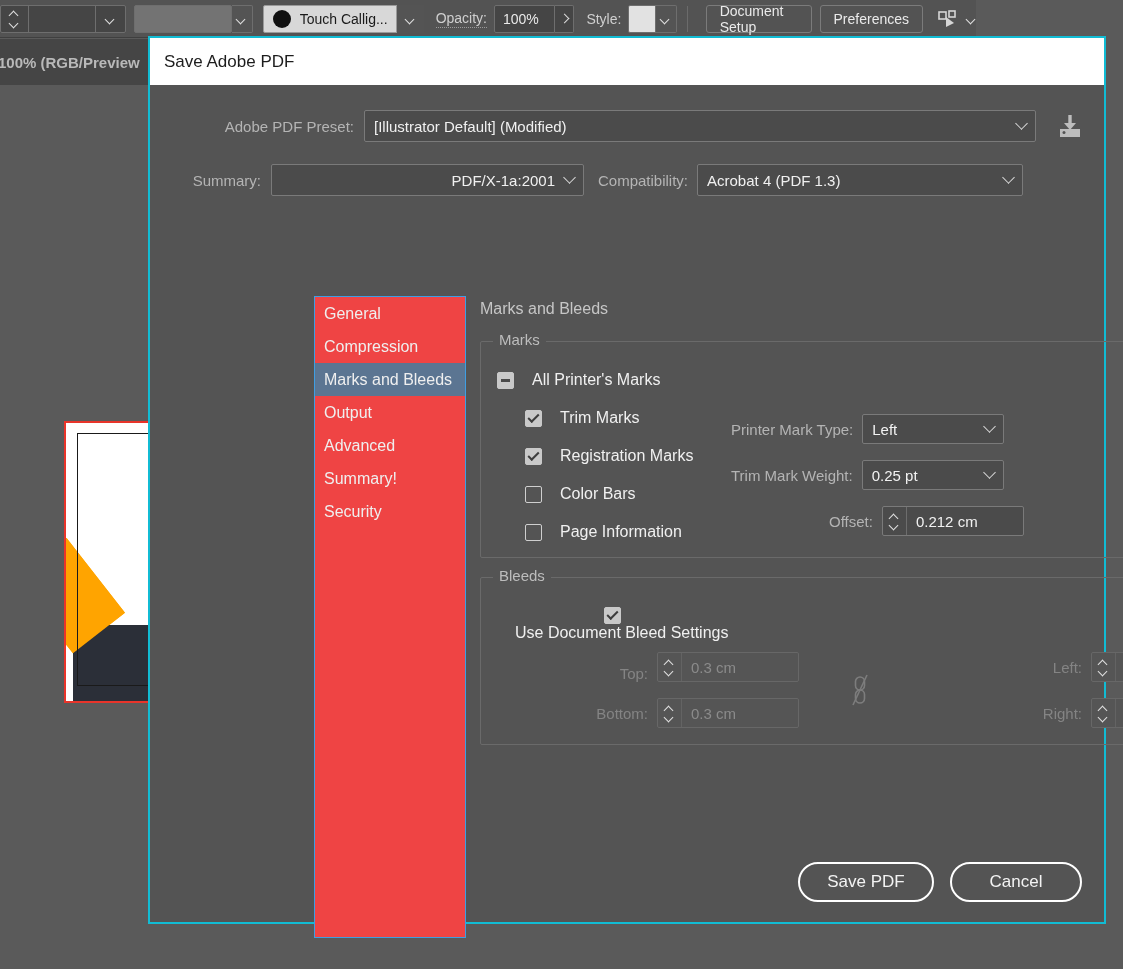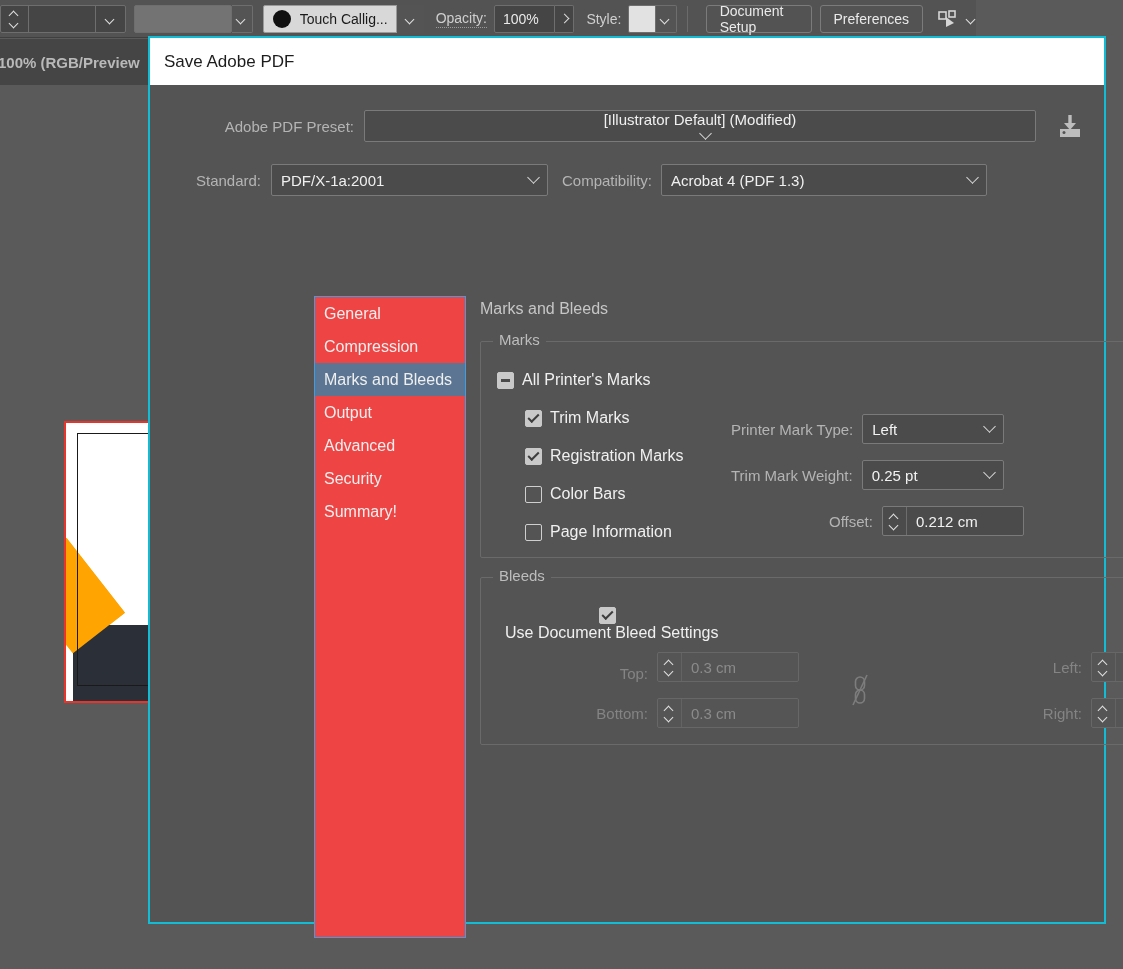--- a/index.html
+++ b/index.html
@@ -169,21 +169,21 @@
   .cbox {
     width: 17px; height: 17px; border-radius: 2px; flex: 0 0 auto;
     display: flex; align-items: center; justify-content: center;
   }
   .cbox.unchecked { background: transparent; border: 1.6px solid #cfcfcf; }
   .cbox.checked { background: #c9c9c9; border: 1px solid #c9c9c9; }
   .cbox.mixed { background: #c9c9c9; border: 1px solid #c9c9c9; }
   .cb-tick { width: 11px; height: 6px; border-left: 2.2px solid #3d3d3d; border-bottom: 2.2px solid #3d3d3d;
              transform: rotate(-45deg); margin-top: -3px; }
   .cb-dash { width: 9px; height: 3px; background: #4a4a4a; }
-  .cb-label { color: #f0f0f0; font-size: 16px; margin-left: 8px; white-space: nowrap; }
+  .cb-label { color: #f0f0f0; font-size: 16px; margin-left: 18px; white-space: nowrap; }
 
   .field-select {
     background: #4b4b4b; border: 1px solid #7a7a7a; border-radius: 2px; height: 30px;
     display: flex; align-items: center; justify-content: space-between;
     padding: 0 9px; color: #f2f2f2; font-size: 15px; width: 142px;
   }
   .spin-field {
     display: flex; align-items: stretch; height: 30px;
     background: #4b4b4b; border: 1px solid #7a7a7a; border-radius: 2px; width: 142px;
   }
@@ -294,37 +294,37 @@
   <div class="dialog">
 
     <div class="dialog-title">
       <span>Save Adobe PDF</span>
     </div>
 
     <div class="dialog-body">
 
       <div class="row preset-row">
         <span class="lbl preset-label">Adobe PDF Preset:</span>
-        <div class="select" style="width:672px; margin-left:10px;flex-direction:column;">
+        <div class="select" style="width:672px; margin-left:10px;">
           <span class="val">[Illustrator Default] (Modified)</span>
           <span class="sel-chev"></span>
         </div>
         <div class="save-preset-icon">
           <svg width="30" height="28" viewBox="0 0 30 28">
             <path d="M15 3 L15 13" stroke="#bdbdbd" stroke-width="3.4" fill="none"></path>
             <path d="M9 11 L15 18 L21 11 Z" fill="#bdbdbd"></path>
             <rect x="5" y="17" width="20" height="8" fill="#bdbdbd"></rect>
             <circle cx="9" cy="20.5" r="1.5" fill="#545454"></circle>
           </svg>
         </div>
       </div>
 
       <div class="row std-row">
-        <span class="lbl std-label">Standard:</span>
-        <div class="select" style="width:277px; margin-left:10px;">
+        <span class="lbl std-label">Summary:</span>
+        <div class="select" style="width:313px; margin-left:10px;justify-content:flex-end;">
           <span class="val">PDF/X-1a:2001</span>
           <span class="sel-chev"></span>
         </div>
         <span class="lbl" style="margin-left:14px;">Compatibility:</span>
         <div class="select" style="width:326px; margin-left:9px;">
           <span class="val">Acrobat 4 (PDF 1.3)</span>
           <span class="sel-chev"></span>
         </div>
       </div>
 
@@ -338,24 +338,24 @@
         <div class="side-item selected">
             <span>Marks and Bleeds</span>
           </div>
         <div class="side-item">
             <span>Output</span>
           </div>
         <div class="side-item">
             <span>Advanced</span>
           </div>
         <div class="side-item">
+            <span>Summary!</span>
+          </div>
+        <div class="side-item">
             <span>Security</span>
-          </div>
-        <div class="side-item">
-            <span>Summary!</span>
           </div>
       </div>
 
       <div class="section-title">Marks and Bleeds</div>
 
       <div class="group grp-marks">
         <span class="group-legend">Marks</span>
 
         <div class="cb-row" style="position:absolute; left:16px; top:29px;">
           <span class="cbox mixed">
@@ -469,17 +469,21 @@
       </div>
 
       <div class="link-icon">
         <svg width="22" height="34" viewBox="0 0 22 34">
           <path d="M11 4 a4.5 4.5 0 0 1 4.5 4.5 v4 a4.5 4.5 0 0 1 -9 0 v-4 A4.5 4.5 0 0 1 11 4 z" fill="none" stroke="#7d7d7d" stroke-width="1.6"></path>
           <path d="M11 17 a4.5 4.5 0 0 1 4.5 4.5 v4 a4.5 4.5 0 0 1 -9 0 v-4 A4.5 4.5 0 0 1 11 17 z" fill="none" stroke="#7d7d7d" stroke-width="1.6"></path>
           <path d="M18 2 L4 32" stroke="#7d7d7d" stroke-width="1.6"></path>
         </svg>
       </div>
 
+      <div class="footer">
+        <div class="pill">Save PDF</div>
+        <div class="pill secondary">Cancel</div>
+      </div>
 
     </div>
   </div>
 
 </div>
 
 </body></html>

